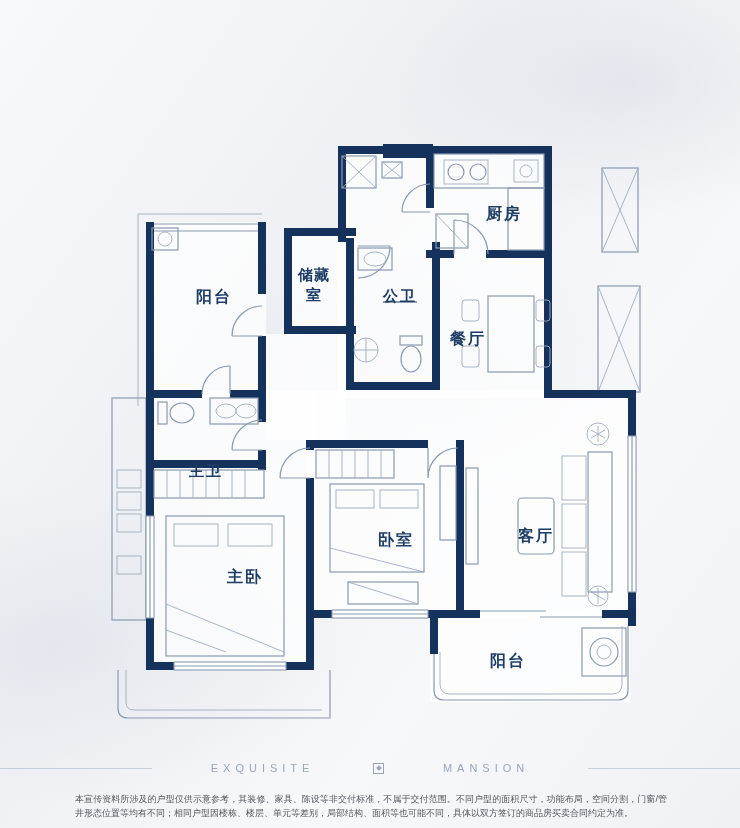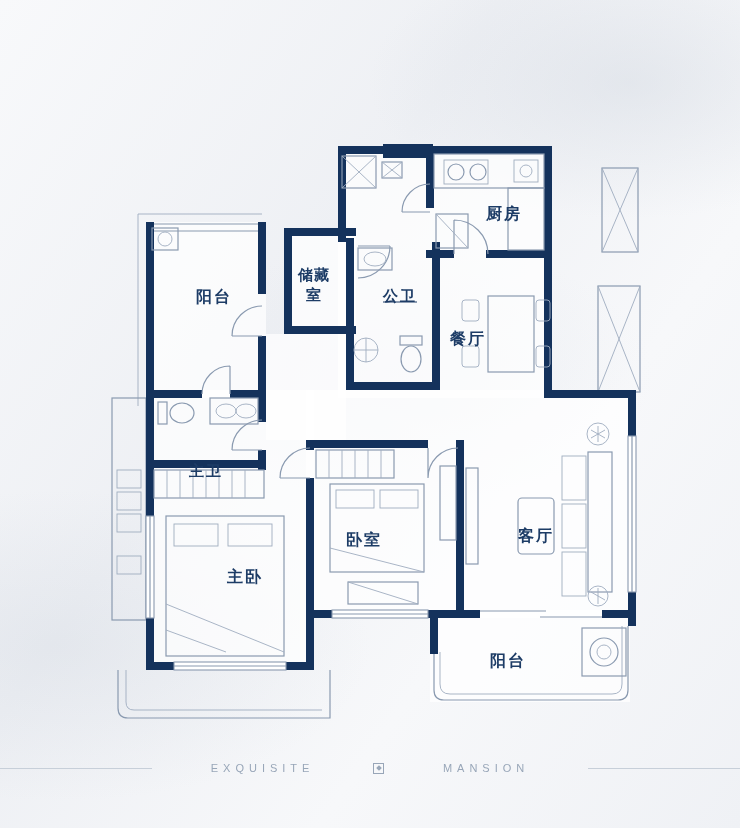--- a/index.html
+++ b/index.html
@@ -230,25 +230,26 @@
     </g>
   </svg>
 
   <div class="rlabel" style="left:214px; top:297px;">阳台</div>
   <div class="rlabel vert small" style="left:314px; top:284px;">储藏室</div>
   <div class="rlabel small" style="left:400px; top:296px;text-decoration:underline;">公卫</div>
   <div class="rlabel" style="left:504px; top:214px;">厨房</div>
   <div class="rlabel" style="left:468px; top:339px;">餐厅</div>
   <div class="rlabel small" style="left:206px; top:471px;">主卫</div>
   <div class="rlabel" style="left:245px; top:577px;">主卧</div>
-  <div class="rlabel" style="left:364px; top:540px;">卧室</div>
+  <div class="rlabel" style="left:396px; top:540px;">卧室</div>
   <div class="rlabel" style="left:536px; top:536px;">客厅</div>
   <div class="rlabel" style="left:508px; top:661px;">阳台</div>
 
   <div class="brand">
     <span class="bline"></span>
     <span class="btext">EXQUISITE</span>
     <span class="bdiamond"></span>
     <span class="btext">MANSION</span>
     <span class="bline"></span>
   </div>
+  <p class="disclaimer">本宣传资料所涉及的户型仅供示意参考，其装修、家具、陈设等非交付标准，不属于交付范围。不同户型的面积尺寸，功能布局，空间分割，门窗/管井形态位置等均有不同；相同户型因楼栋、楼层、单元等差别，局部结构、面积等也可能不同，具体以双方签订的商品房买卖合同约定为准。</p>
 
 </div>
 
 </body></html>

